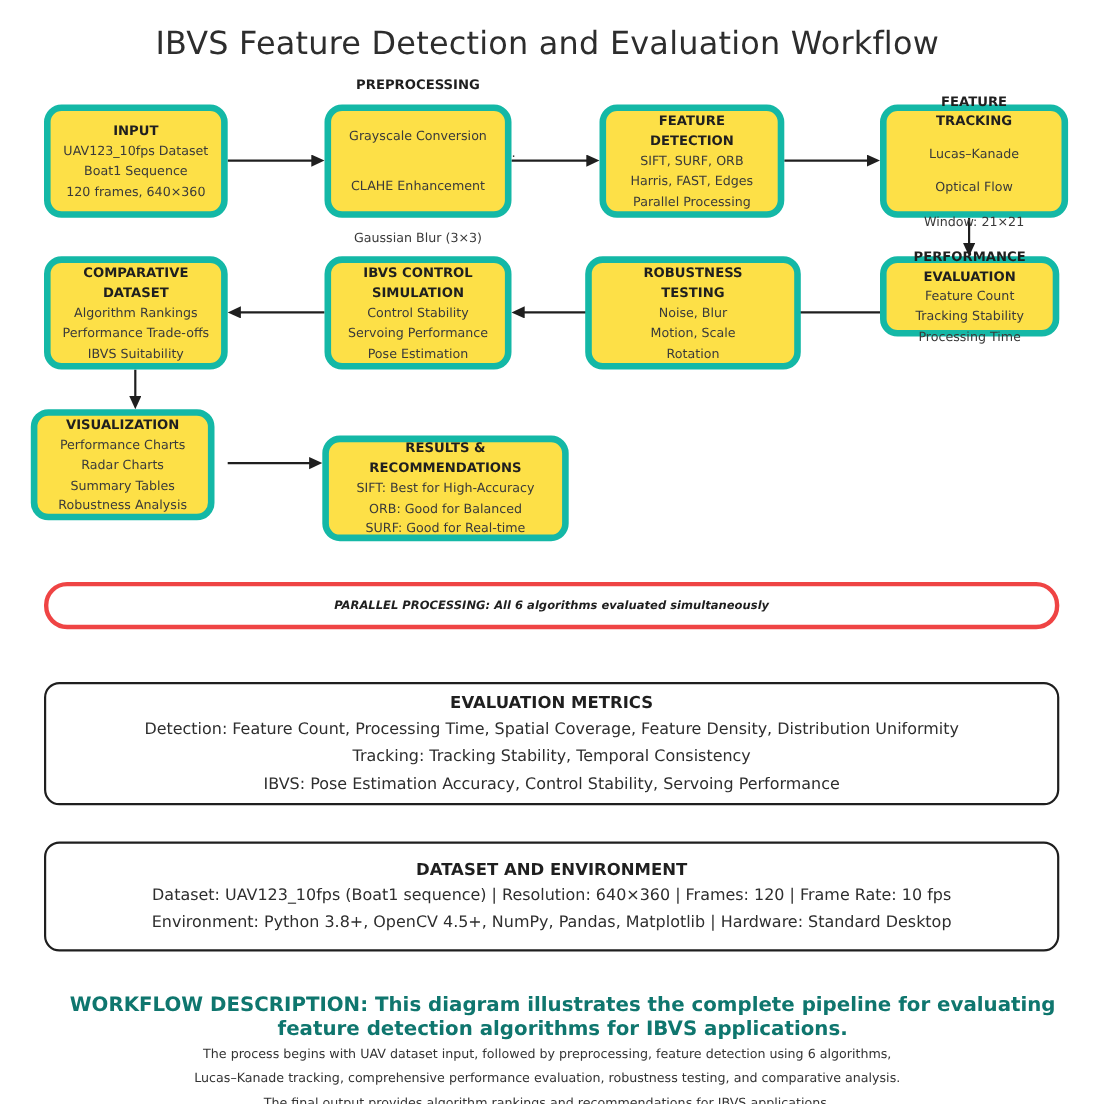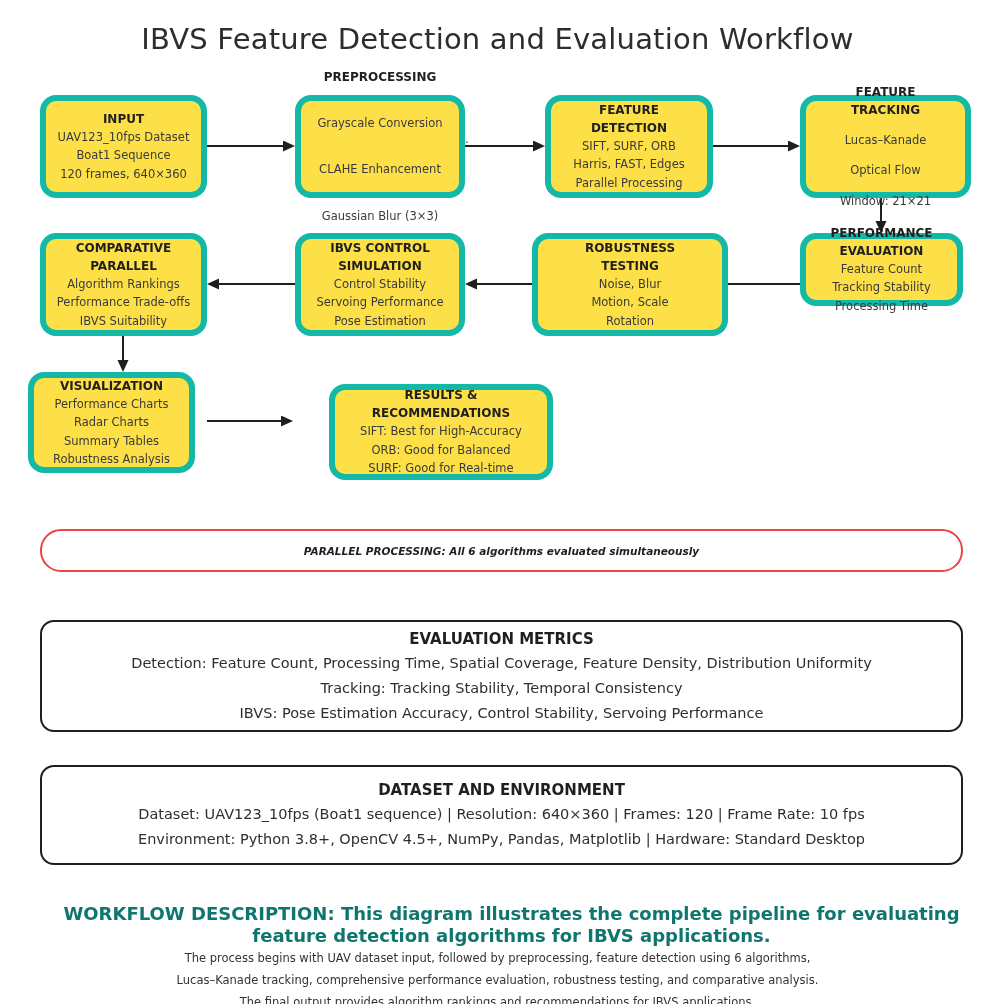--- a/index.html
+++ b/index.html
@@ -16,21 +16,21 @@
   .arrows { position:absolute; left:0; top:0; width:995px; height:1004px; pointer-events:none; }
   .fbox {
     position:absolute; background:#fde047; border:6px solid #14b8a6; border-radius:16px;
     display:flex; flex-direction:column; align-items:center; justify-content:center;
     text-align:center; padding:2px 20px; box-sizing:border-box;
   }
   .fbox-title { font-weight:700; font-size:12px; color:#1f1f1f; line-height:18px; }
   .fbox-line  { font-size:11.5px; color:#3a3a3a; line-height:18.5px; white-space:nowrap; }
   .banner {
     position:absolute; left:40px; top:529px; width:923px; height:43px; box-sizing:border-box;
-    border:2px solid #ef4444; border-radius:21px; background:#ffffff;
+    border:4px solid #ef4444; border-radius:21px; background:#ffffff;
     display:flex; align-items:center; justify-content:center;
   }
   .banner-text { font-size:10.5px; font-weight:700; font-style:italic; color:#1f1f1f; }
   .info-box {
     position:absolute; left:40px; width:923px; box-sizing:border-box;
     border:2px solid #1f1f1f; border-radius:14px; background:#ffffff;
     display:flex; flex-direction:column; align-items:center; justify-content:center;
     text-align:center;
   }
   .info-metrics { top:620px; height:112px; }
@@ -83,21 +83,21 @@
   <div class="fbox-line">Parallel Processing</div>
 </div>
 <div class="fbox" style="left:800px;top:95px;width:171px;height:103px;gap:12px;">
   <div class="fbox-title">FEATURE TRACKING</div>
   <div class="fbox-line">Lucas–Kanade</div>
   <div class="fbox-line">Optical Flow</div>
   <div class="fbox-line">Window: 21×21</div>
 </div>
 
 <div class="fbox" style="left:40px;top:233px;width:167px;height:103px;">
-  <div class="fbox-title">COMPARATIVE PARALLEL</div>
+  <div class="fbox-title">COMPARATIVE DATASET</div>
   <div class="fbox-line">Algorithm Rankings</div>
   <div class="fbox-line">Performance Trade-offs</div>
   <div class="fbox-line">IBVS Suitability</div>
 </div>
 <div class="fbox" style="left:295px;top:233px;width:170px;height:103px;">
   <div class="fbox-title">IBVS CONTROL SIMULATION</div>
   <div class="fbox-line">Control Stability</div>
   <div class="fbox-line">Servoing Performance</div>
   <div class="fbox-line">Pose Estimation</div>
 </div>
@@ -114,21 +114,21 @@
   <div class="fbox-line">Processing Time</div>
 </div>
 
 <div class="fbox" style="left:28px;top:372px;width:167px;height:101px;">
   <div class="fbox-title">VISUALIZATION</div>
   <div class="fbox-line">Performance Charts</div>
   <div class="fbox-line">Radar Charts</div>
   <div class="fbox-line">Summary Tables</div>
   <div class="fbox-line">Robustness Analysis</div>
 </div>
-<div class="fbox" style="left:293px;top:384px;width:224px;height:96px;margin-left:36px;">
+<div class="fbox" style="left:293px;top:396px;width:224px;height:96px;">
   <div class="fbox-title">RESULTS &amp; RECOMMENDATIONS</div>
   <div class="fbox-line">SIFT: Best for High-Accuracy</div>
   <div class="fbox-line">ORB: Good for Balanced</div>
   <div class="fbox-line">SURF: Good for Real-time</div>
 </div>
 
 <div class="stray-dot">.</div>
 
 <div class="banner">
   <div class="banner-text">PARALLEL PROCESSING: All 6 algorithms evaluated simultaneously</div>

